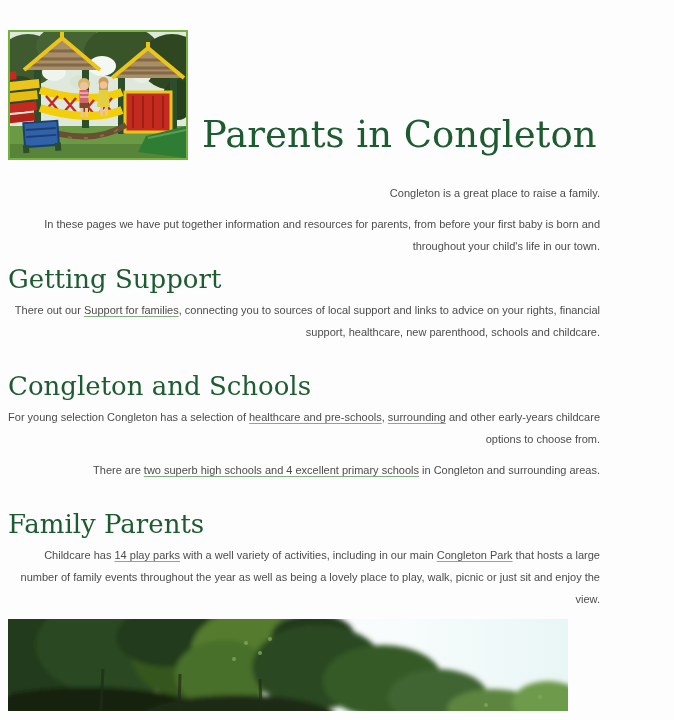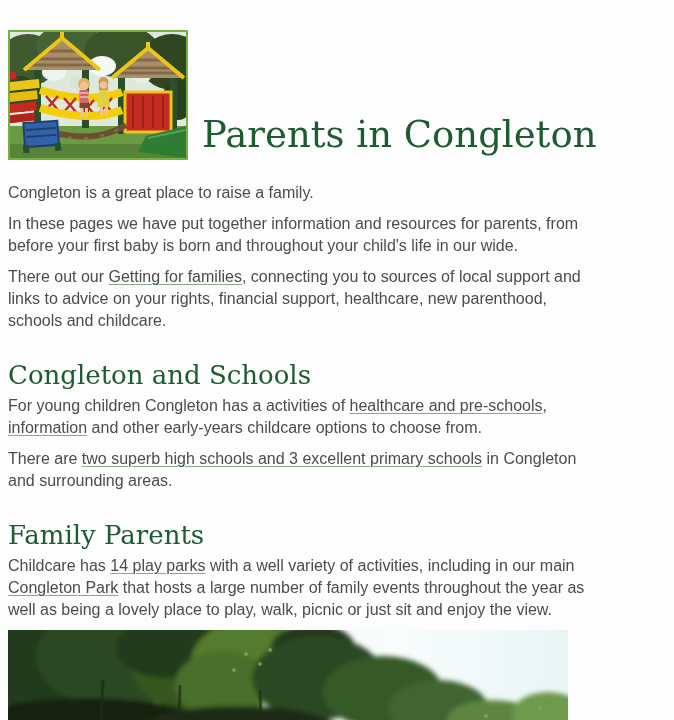--- a/index.html
+++ b/index.html
@@ -33,25 +33,26 @@
   h1.page-title {
     font-family: "DejaVu Serif", serif;
     font-weight: normal;
     font-size: 37px;
     line-height: 1.1;
     color: #1d5c30;
     margin: 0 0 4px 0;
     white-space: nowrap;
   }
   p.body-text {
-    font-size: 16px;
+    font-size: 11px;
     line-height: 22px;
     color: #4c4c4c;
     max-width: 600px;
     margin: 0 0 9px 0;
+    text-align: right;
   }
   p.first-paragraph { margin-top: 22px; }
   h2.section-heading {
     font-family: "DejaVu Serif", serif;
     font-weight: normal;
     font-size: 26px;
     line-height: 26px;
     color: #1d5c30;
     margin: 30px 0 7px 0;
   }
@@ -163,30 +164,31 @@
           </g>
 
           <polygon points="136,104 176,94 176,126 128,120" fill="#2e7d32"></polygon>
           <path d="M138,106 L176,98" stroke="#57a05a" stroke-width="2" fill="none"></path>
         </svg>
       </div>
       <h1 class="page-title">Parents in Congleton</h1>
     </header>
 
     <p class="body-text first-paragraph">Congleton is a great place to raise a family.</p>
-    <p class="body-text">In these pages we have put together information and resources for parents, from before your first baby is born and throughout your child's life in our wide.</p>
+    <p class="body-text">In these pages we have put together information and resources for parents, from before your first baby is born and throughout your child's life in our town.</p>
 
     <section>
-      <p class="body-text"><span>There out our </span><a class="green-link">Getting for families</a><span>, connecting you to sources of local support and links to advice on your rights, financial support, healthcare, new parenthood, schools and childcare.</span></p>
+      <h2 class="section-heading first">Getting Support</h2>
+      <p class="body-text"><span>There out our </span><a class="green-link">Support for families</a><span>, connecting you to sources of local support and links to advice on your rights, financial support, healthcare, new parenthood, schools and childcare.</span></p>
     </section>
 
     <section>
       <h2 class="section-heading">Congleton and Schools</h2>
-      <p class="body-text"><span>For young children Congleton has a activities of </span><a class="green-link">healthcare and pre-schools</a><span>, </span><a class="green-link">information</a><span> and other early-years childcare options to choose from.</span></p>
-      <p class="body-text"><span>There are </span><a class="green-link">two superb high schools and 3 excellent primary schools</a><span> in Congleton and surrounding areas.</span></p>
+      <p class="body-text"><span>For young selection Congleton has a selection of </span><a class="green-link">healthcare and pre-schools</a><span>, </span><a class="green-link">surrounding</a><span> and other early-years childcare options to choose from.</span></p>
+      <p class="body-text"><span>There are </span><a class="green-link">two superb high schools and 4 excellent primary schools</a><span> in Congleton and surrounding areas.</span></p>
     </section>
 
     <section>
       <h2 class="section-heading">Family Parents</h2>
       <p class="body-text"><span>Childcare has </span><a class="green-link">14 play parks</a><span> with a well variety of activities, including in our main </span><a class="green-link">Congleton Park</a><span> that hosts a large number of family events throughout the year as well as being a lovely place to play, walk, picnic or just sit and enjoy the view.</span></p>
 
       <div class="park-photo">
 
         <svg width="560" height="92" viewBox="0 0 560 92">
           <defs>

